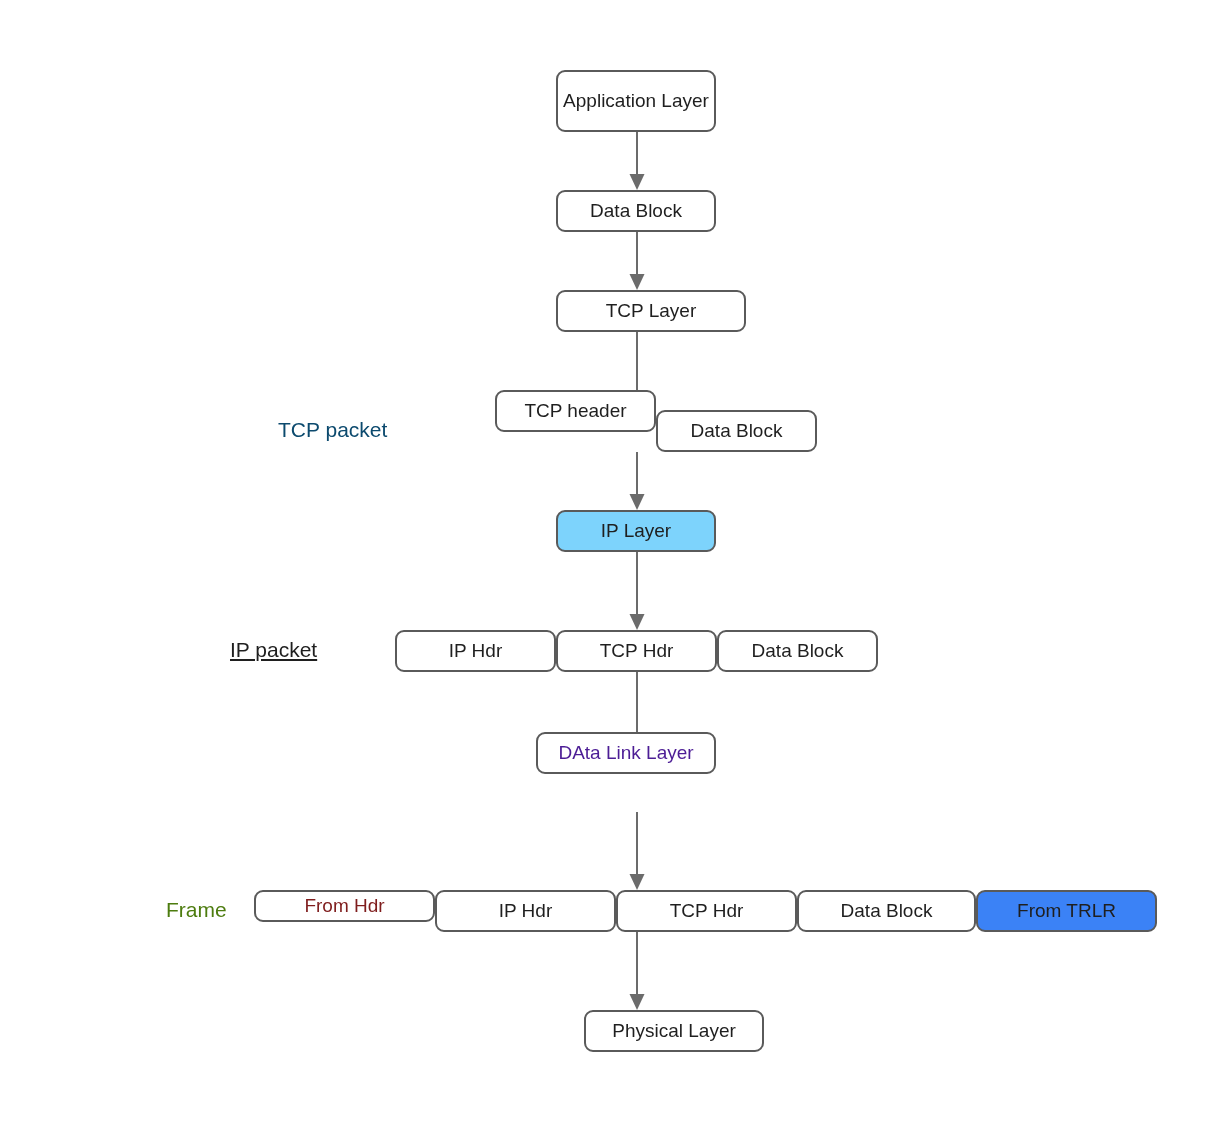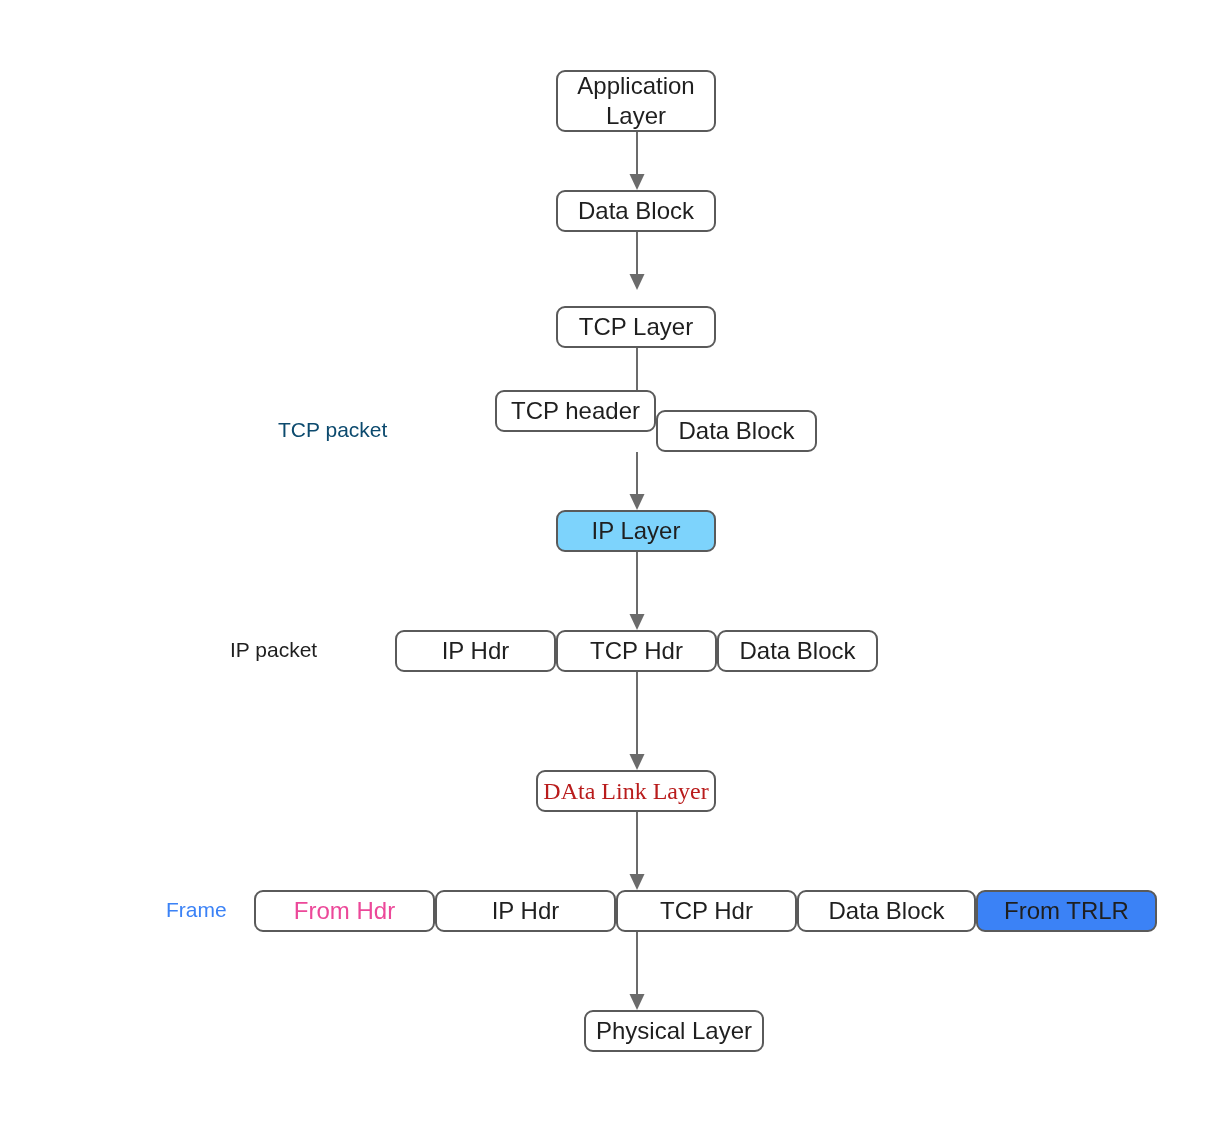--- a/index.html
+++ b/index.html
@@ -27,21 +27,21 @@
   .node {
     position: absolute;
     box-sizing: border-box;
     background: #ffffff;
     border: 2px solid #5a5a5a;
     border-radius: 9px;
     display: flex;
     align-items: center;
     justify-content: center;
     text-align: center;
-    font-size: 24px;
+    font-size: 19px;
     line-height: 1.25;
     color: #1f1f1f;
     z-index: 3;
   }
 
   .row-label {
     position: absolute;
     font-size: 21px;
     color: #1f1f1f;
     white-space: nowrap;
@@ -97,58 +97,58 @@
         <line x1="637" y1="932" x2="637" y2="995" stroke="#6b6b6b" stroke-width="2"></line>
         <polygon points="629.5,994 644.5,994 637,1010" fill="#6b6b6b"></polygon>
       </g>
     </svg>
 <div class="node" style="left: 556px; top: 70px; width: 160px; height: 62px; border-color: rgb(90, 90, 90); background: rgb(255, 255, 255); color: rgb(31, 31, 31);">
       <span>Application Layer</span>
     </div>
     <div class="node" style="left: 556px; top: 190px; width: 160px; height: 42px; border-color: rgb(90, 90, 90); background: rgb(255, 255, 255); color: rgb(31, 31, 31);">
       <span>Data Block</span>
     </div>
-    <div class="node" style="left: 556px; top: 306px; width: 160px; height: 42px; border-color: rgb(90, 90, 90); background: rgb(255, 255, 255); color: rgb(31, 31, 31);">
+    <div class="node" style="left: 556px; top: 290px; width: 190px; height: 42px; border-color: rgb(90, 90, 90); background: rgb(255, 255, 255); color: rgb(31, 31, 31);">
       <span>TCP Layer</span>
     </div>
     <div class="node" style="left: 495px; top: 390px; width: 161px; height: 42px; border-color: rgb(90, 90, 90); background: rgb(255, 255, 255); color: rgb(31, 31, 31);">
       <span>TCP header</span>
     </div>
     <div class="node" style="left: 656px; top: 410px; width: 161px; height: 42px; border-color: rgb(90, 90, 90); background: rgb(255, 255, 255); color: rgb(31, 31, 31);">
       <span>Data Block</span>
     </div>
     <div class="node" style="left: 556px; top: 510px; width: 160px; height: 42px; border-color: rgb(90, 90, 90); background: #7dd3fc; color: rgb(31, 31, 31);">
       <span>IP Layer</span>
     </div>
     <div class="node" style="left: 395px; top: 630px; width: 161px; height: 42px; border-color: rgb(90, 90, 90); background: rgb(255, 255, 255); color: rgb(31, 31, 31);">
       <span>IP Hdr</span>
     </div>
     <div class="node" style="left: 556px; top: 630px; width: 161px; height: 42px; border-color: rgb(90, 90, 90); background: rgb(255, 255, 255); color: rgb(31, 31, 31);">
       <span>TCP Hdr</span>
     </div>
     <div class="node" style="left: 717px; top: 630px; width: 161px; height: 42px; border-color: rgb(90, 90, 90); background: rgb(255, 255, 255); color: rgb(31, 31, 31);">
       <span>Data Block</span>
     </div>
-    <div class="node" style="left: 536px; top: 770px; width: 180px; height: 42px; border-color: rgb(90, 90, 90); background: rgb(255, 255, 255); color: #b91c1c; font-family: Liberation Serif, serif;">
+    <div class="node" style="left: 536px; top: 732px; width: 180px; height: 42px; border-color: rgb(90, 90, 90); background: rgb(255, 255, 255); color: #4c1d95;">
       <span>DAta Link Layer</span>
     </div>
-    <div class="node" style="left: 254px; top: 890px; width: 181px; height: 42px; border-color: rgb(90, 90, 90); background: rgb(255, 255, 255); color: #ec4899;">
+    <div class="node" style="left: 254px; top: 890px; width: 181px; height: 32px; border-color: rgb(90, 90, 90); background: rgb(255, 255, 255); color: #7f1d1d;">
       <span>From Hdr</span>
     </div>
     <div class="node" style="left: 435px; top: 890px; width: 181px; height: 42px; border-color: rgb(90, 90, 90); background: rgb(255, 255, 255); color: rgb(31, 31, 31);">
       <span>IP Hdr</span>
     </div>
     <div class="node" style="left: 616px; top: 890px; width: 181px; height: 42px; border-color: rgb(90, 90, 90); background: rgb(255, 255, 255); color: rgb(31, 31, 31);">
       <span>TCP Hdr</span>
     </div>
     <div class="node" style="left: 797px; top: 890px; width: 179px; height: 42px; border-color: rgb(90, 90, 90); background: rgb(255, 255, 255); color: rgb(31, 31, 31);">
       <span>Data Block</span>
     </div>
     <div class="node" style="left: 976px; top: 890px; width: 181px; height: 42px; border-color: rgb(90, 90, 90); background: #3b82f6; color: rgb(31, 31, 31);">
       <span>From TRLR</span>
     </div>
     <div class="node" style="left: 566px; top: 1010px; width: 180px; height: 42px; border-color: rgb(90, 90, 90); background: rgb(255, 255, 255); color: rgb(31, 31, 31); margin-left: 18px;">
       <span>Physical Layer</span>
     </div>
     <div class="row-label" style="left: 278px; top: 416px; width: 116px; height: 28px; color: #0c4a6e;">TCP packet</div>
-    <div class="row-label" style="left: 230px; top: 636px; width: 92px; height: 28px; color: rgb(31, 31, 31);">IP packet</div>
-    <div class="row-label" style="left: 166px; top: 896px; width: 64px; height: 28px; color: #3b82f6;">Frame</div>
+    <div class="row-label" style="left: 230px; top: 636px; width: 92px; height: 28px; color: rgb(31, 31, 31); text-decoration: underline;">IP packet</div>
+    <div class="row-label" style="left: 166px; top: 896px; width: 64px; height: 28px; color: #4d7c0f;">Frame</div>
   </div>
 
 </body></html>

